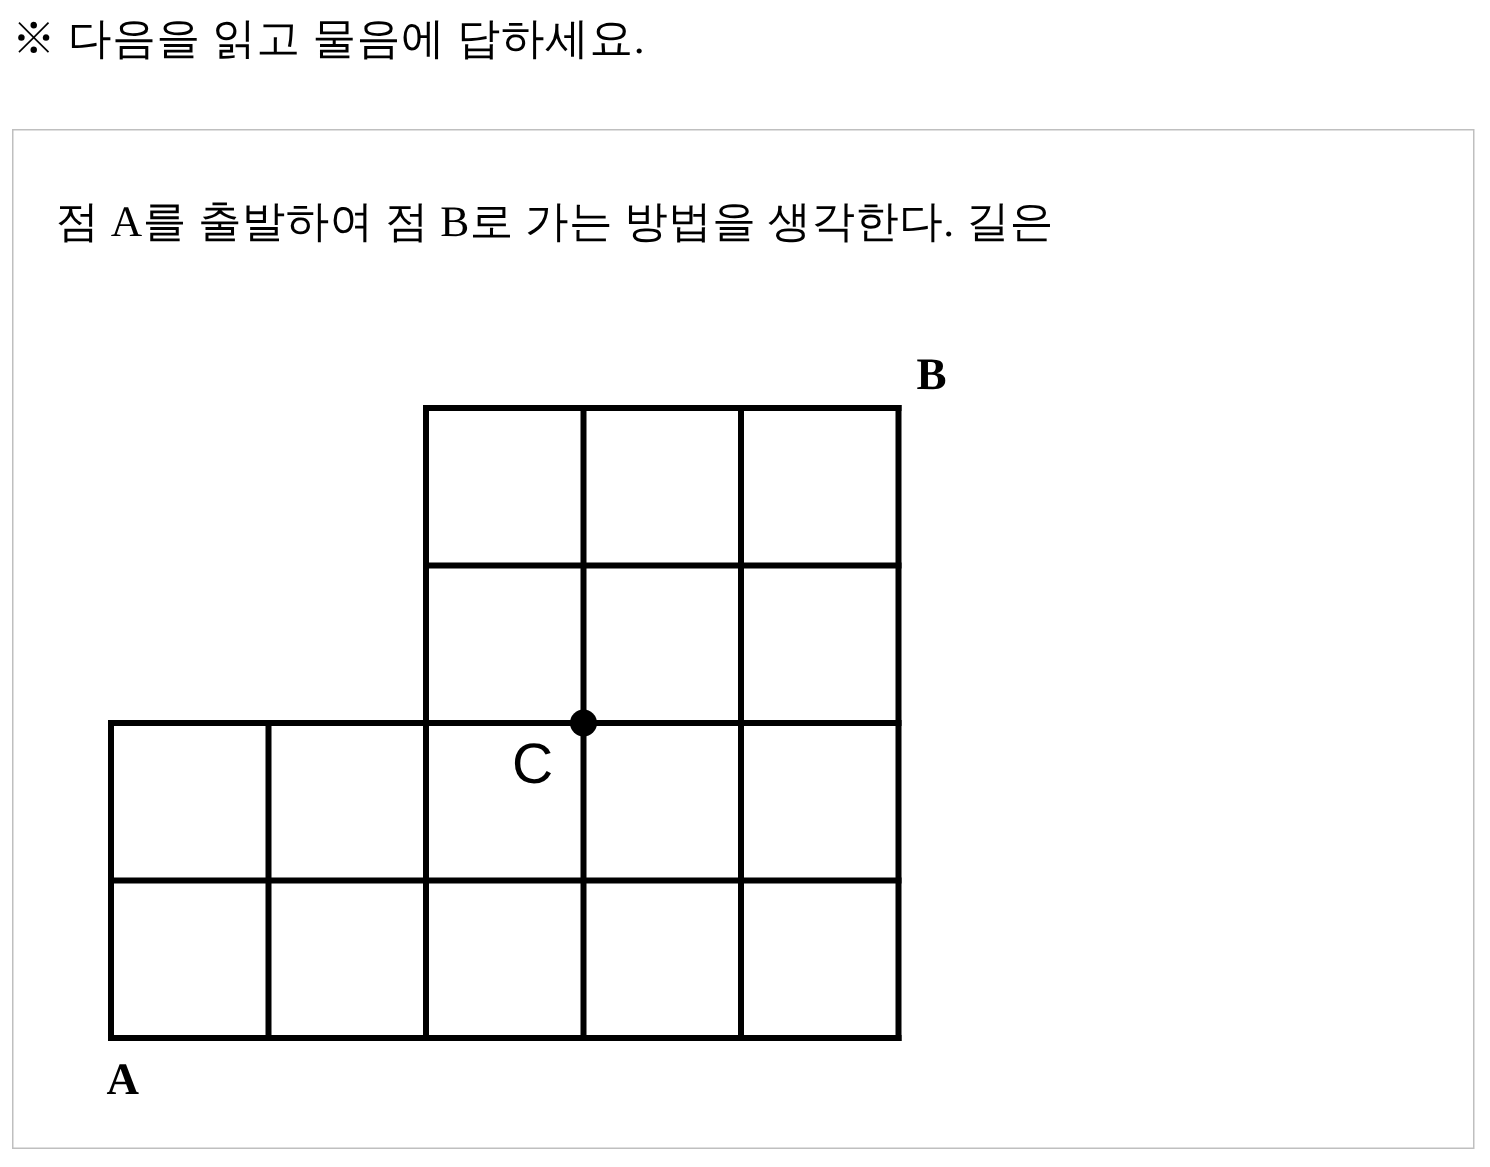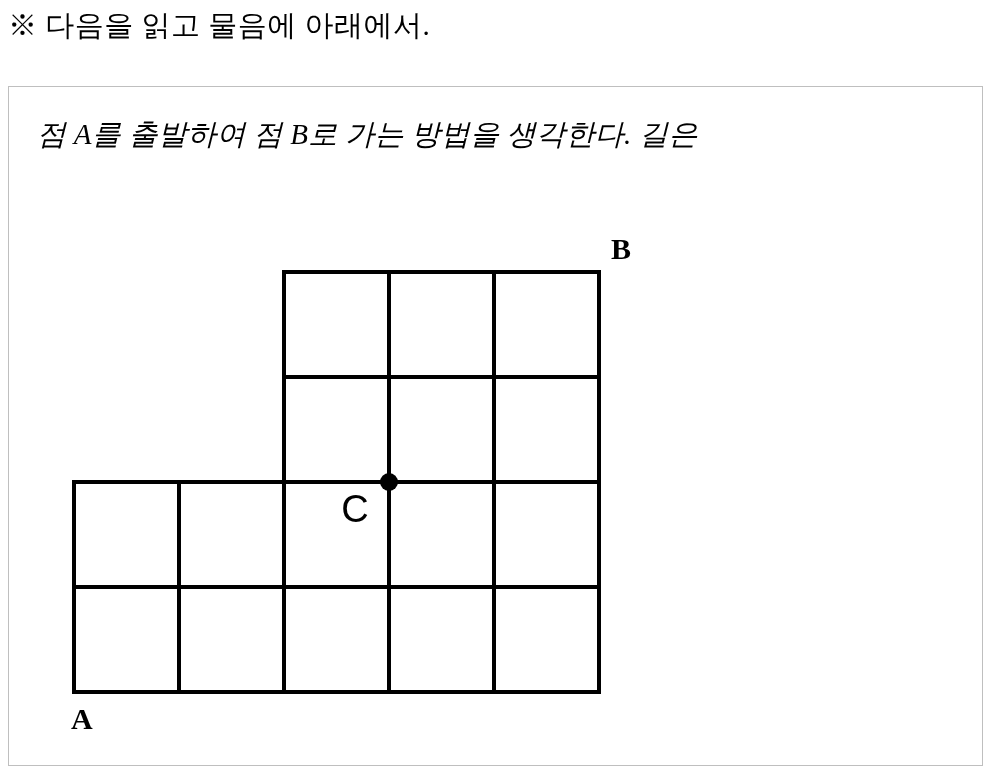--- a/index.html
+++ b/index.html
@@ -29,26 +29,25 @@
     top: 86px;
     width: 975px;
     height: 680px;
     border: 1px solid #bfbfbf;
     box-sizing: border-box;
     background: #ffffff;
   }
   .stem {
     position: absolute;
     left: 28px;
-    top: 24px;
+    top: 38px;
     width: 920px;
     font-size: 29px;
     line-height: 46px;
     letter-spacing: 0.3px;
-    font-style: italic;
   }
   .stem .line {
     display: block;
     white-space: nowrap;
   }
   .figure {
     position: absolute;
     left: 0px;
     top: 150px;
     width: 975px;
@@ -64,21 +63,21 @@
   }
   .lbl-c {
     font-family: "Liberation Sans", sans-serif;
     font-size: 38px;
     font-weight: normal;
   }
 </style>
 </head>
 <body>
 
-<div class="instruction">※ 다음을 읽고 물음에 아래에서.</div>
+<div class="instruction">※ 다음을 읽고 물음에 답하세요.</div>
 
 <div class="problem-box">
 
   <div class="stem">
     <span class="line">점 A를 출발하여 점 B로 가는 방법을 생각한다. 길은</span>
   </div>
 
   <div class="figure">
     <svg width="975" height="520" viewBox="0 0 975 520" xmlns="http://www.w3.org/2000/svg">
       <g stroke="#000000" stroke-width="4" stroke-linecap="square" fill="none">

